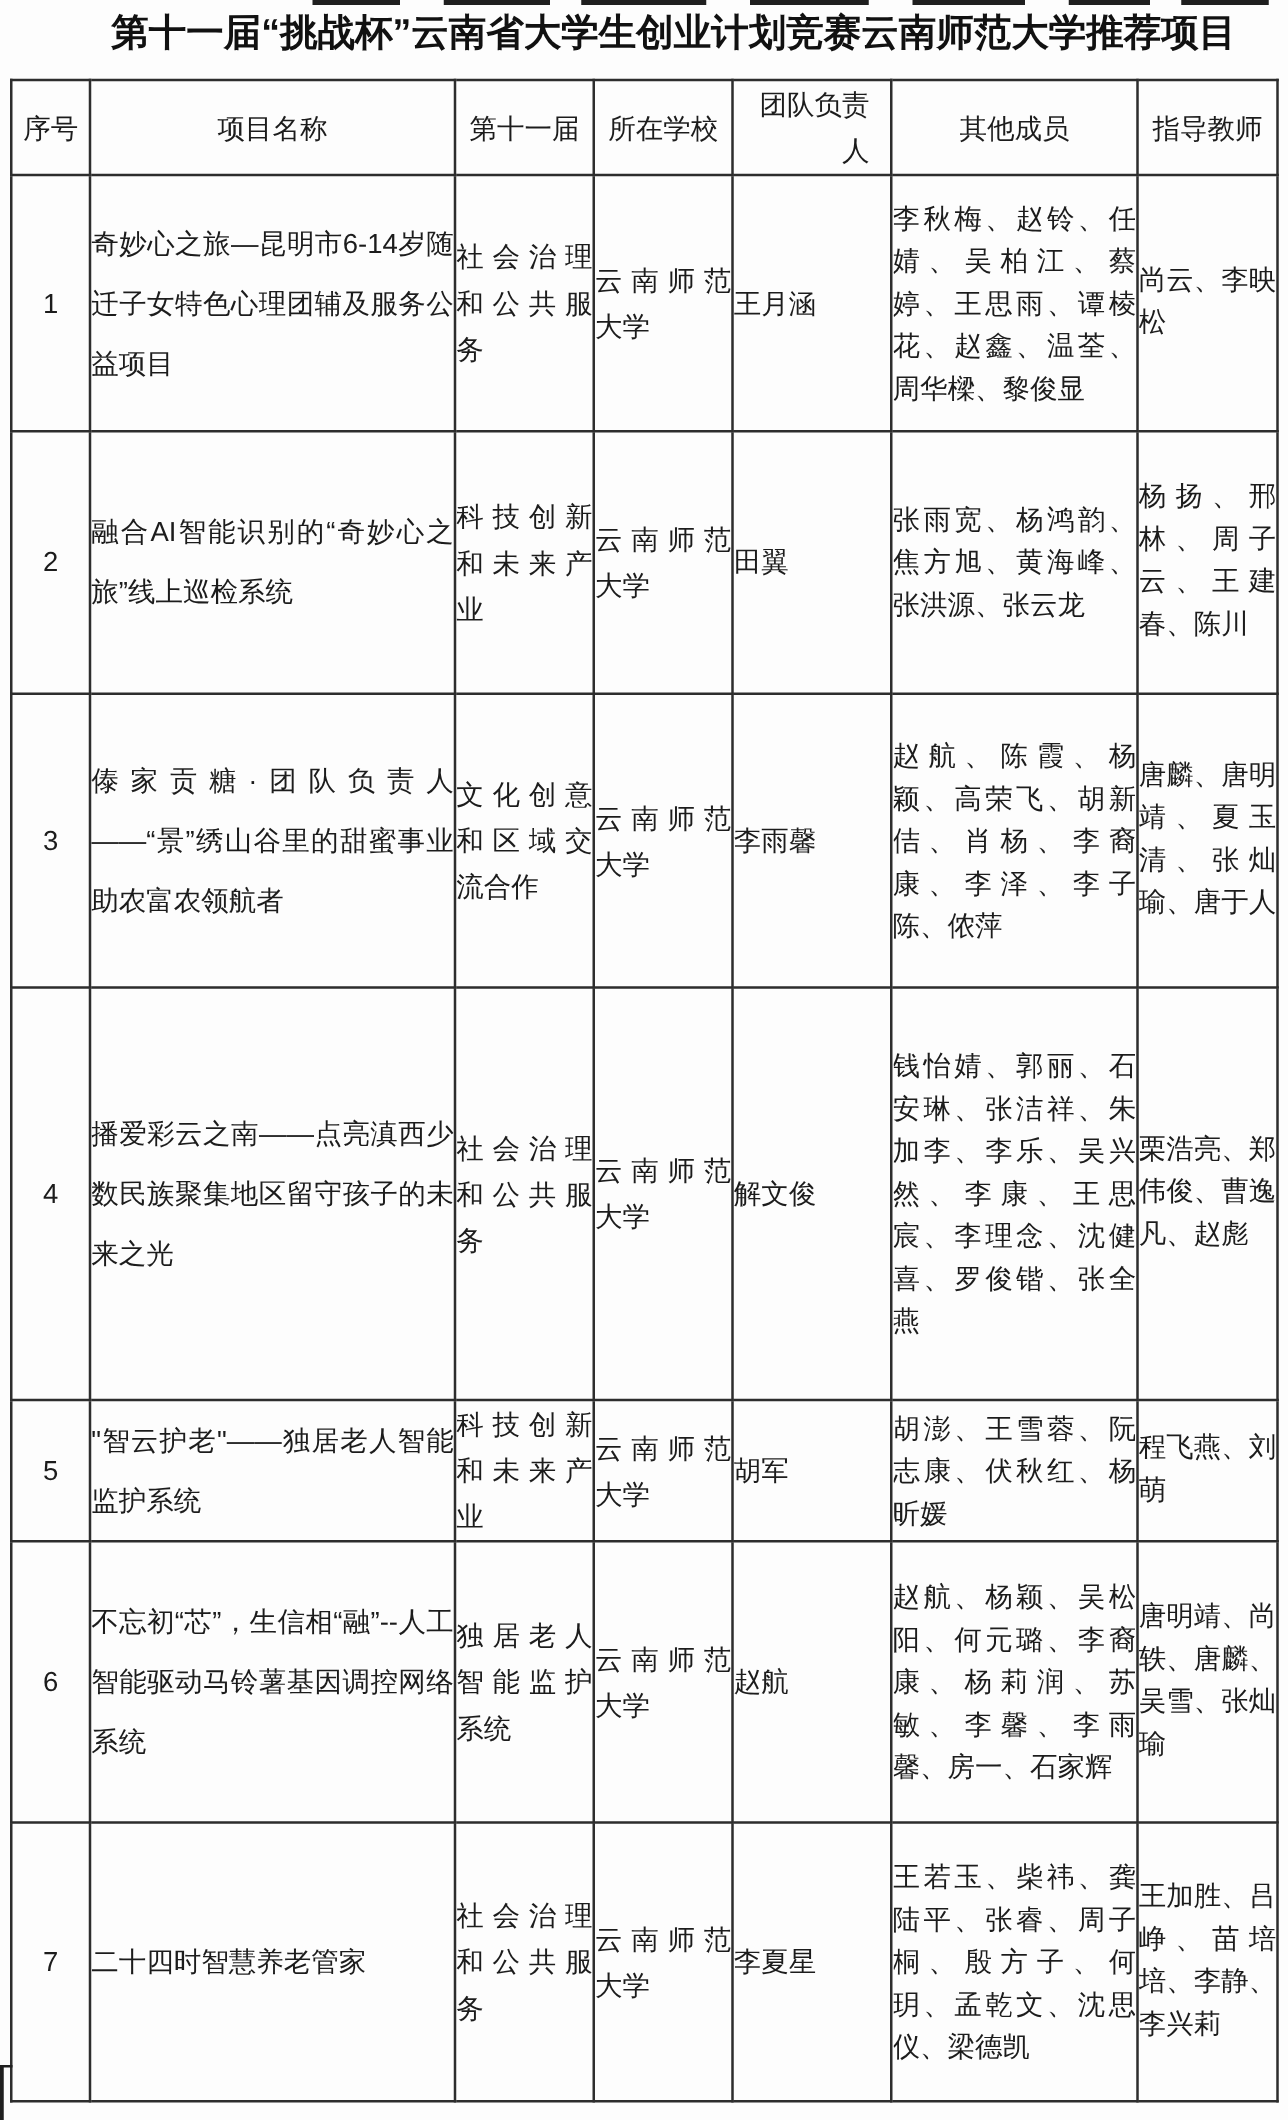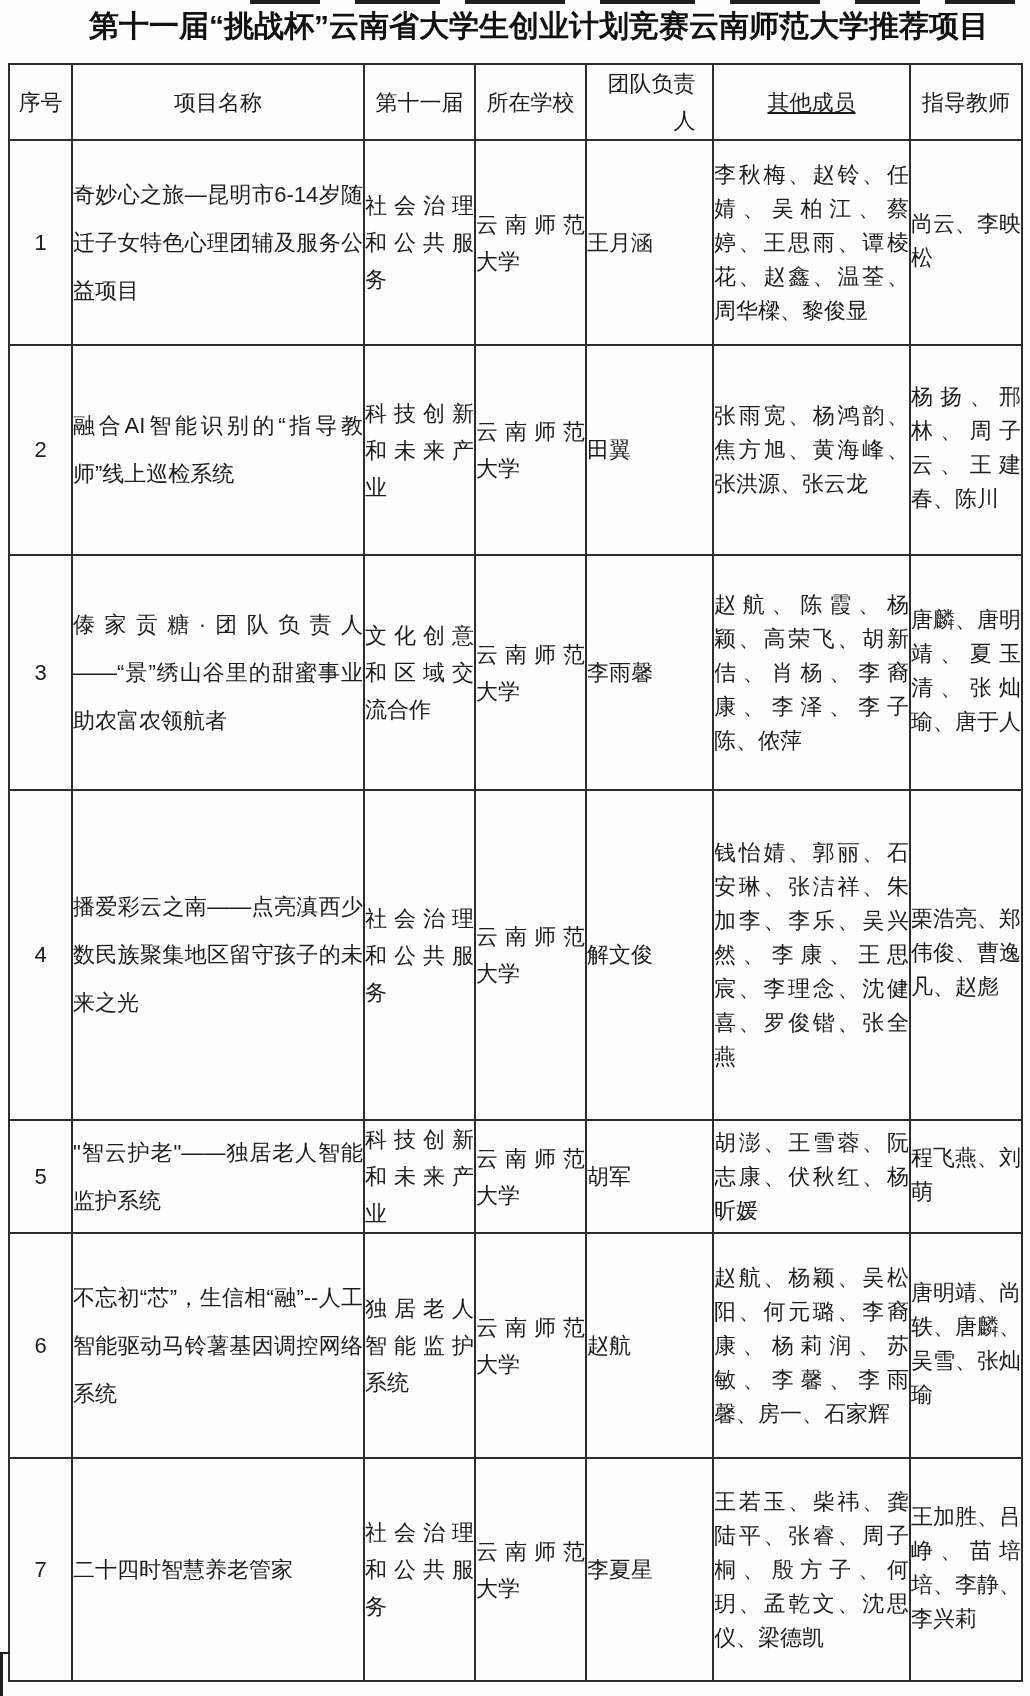--- a/index.html
+++ b/index.html
@@ -60,37 +60,37 @@
   </colgroup>
   <tbody>
       <tr class="hdr" style="height:74px;">
     <th class="c-no">序号</th>
     <th class="c-name">项目名称</th>
     <th class="c-group">第十一届</th>
     <th class="c-school">所在学校</th>
     <th class="c-leader">
           <div class="hdr-leader-inner">团队负责人</div>
         </th>
-    <th class="c-members" style="text-align:center;text-decoration:underline;">其他成员</th>
+    <th class="c-members" style="text-align:center;">其他成员</th>
     <th class="c-adv">指导教师</th>
   </tr>
 
   <tr style="height:205px;">
     <td class="c-no">1</td>
     <td class="c-name">奇妙心之旅—昆明市6-14岁随迁子女特色心理团辅及服务公益项目</td>
     <td class="c-group">社会治理和公共服务</td>
     <td class="c-school">云南师范大学</td>
     <td class="c-leader">王月涵</td>
     <td class="c-members">李秋梅、赵铃、任婧、吴柏江、蔡婷、王思雨、谭棱花、赵鑫、温荃、周华樑、黎俊显</td>
     <td class="c-adv">尚云、李映松</td>
   </tr>
 
   <tr style="height:210px;">
     <td class="c-no">2</td>
-    <td class="c-name">融合AI智能识别的“指导教师”线上巡检系统</td>
+    <td class="c-name">融合AI智能识别的“奇妙心之旅”线上巡检系统</td>
     <td class="c-group">科技创新和未来产业</td>
     <td class="c-school">云南师范大学</td>
     <td class="c-leader">田翼</td>
     <td class="c-members">张雨宽、杨鸿韵、焦方旭、黄海峰、张洪源、张云龙</td>
     <td class="c-adv">杨扬、邢林、周子云、王建春、陈川</td>
   </tr>
 
   <tr style="height:235px;">
     <td class="c-no">3</td>
     <td class="c-name">傣家贡糖·团队负责人——“景”绣山谷里的甜蜜事业助农富农领航者</td>

